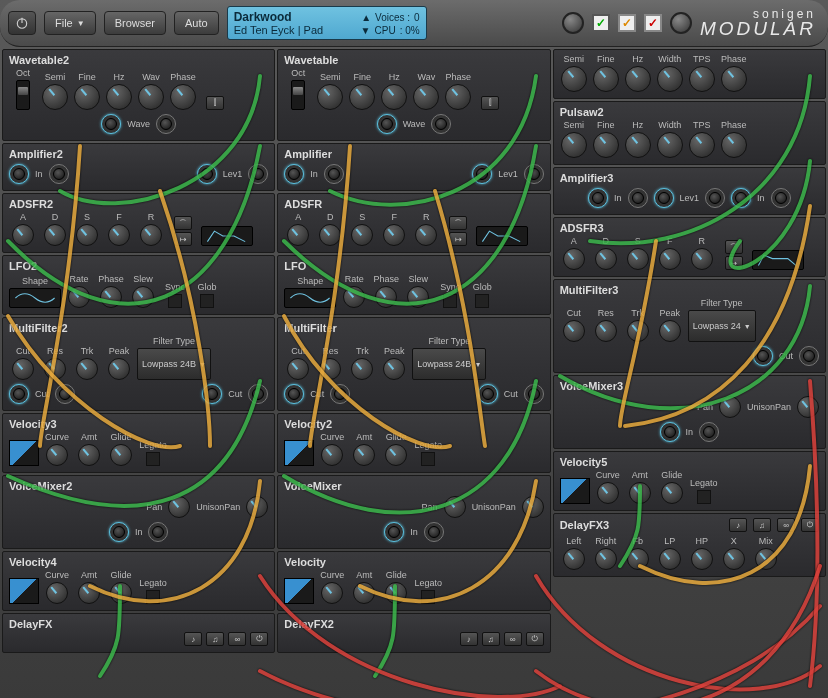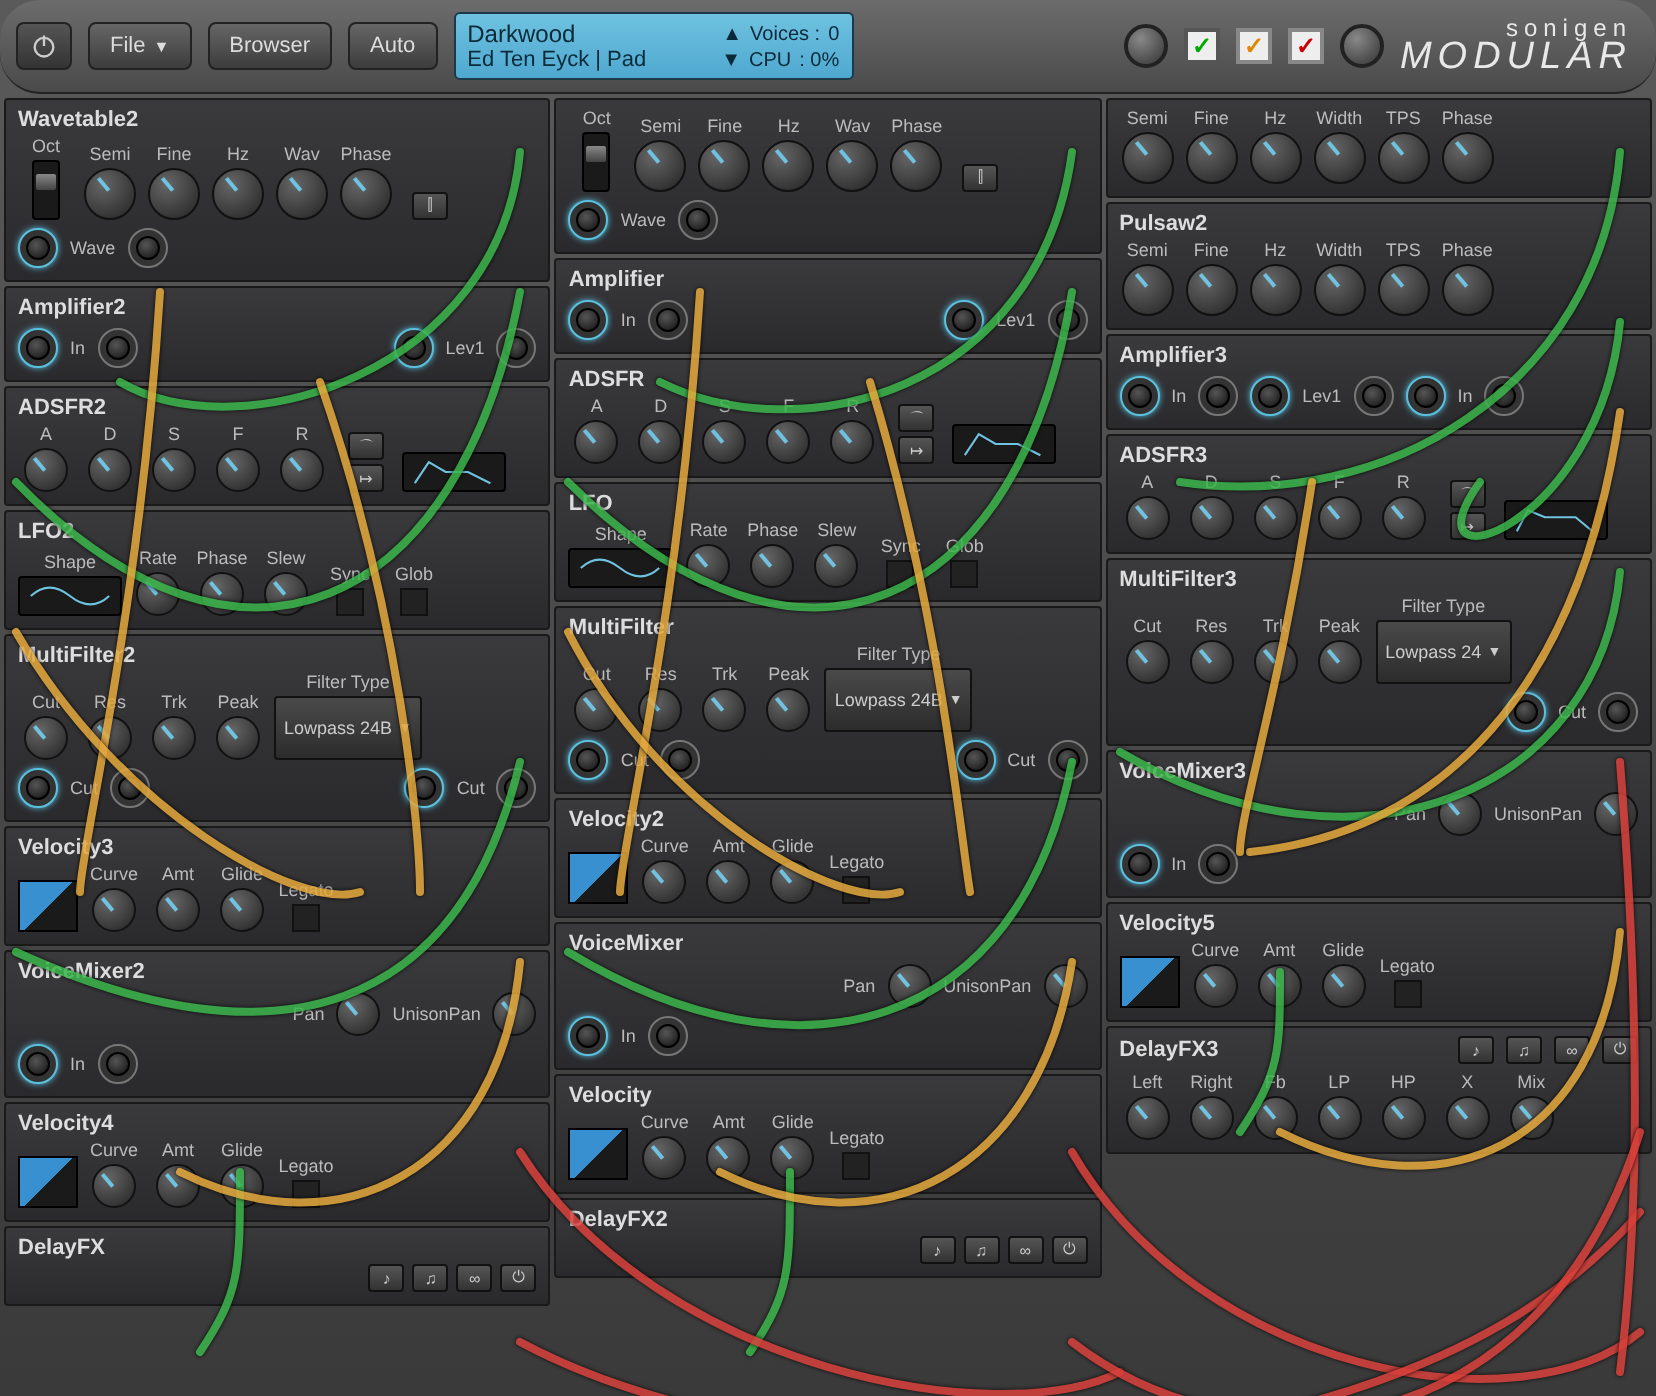--- a/index.html
+++ b/index.html
@@ -33,21 +33,21 @@
   }
   .btn .caret{font-size:8px;}
   .lcd {
     width:200px;height:34px;border-radius:3px;
     background:linear-gradient(#6fc2e0,#4fa8d0);
     border:1px solid #1a3a4a;padding:2px 6px;
     color:#0a2a3a;font-size:11px;
     display:flex;flex-direction:column;justify-content:center;
   }
   .lcd .row{display:flex;justify-content:space-between;align-items:center;}
-  .lcd .name{font-weight:normal;font-size:12px;}
+  .lcd .name{font-weight:bold;font-size:12px;}
   .stat{display:flex;gap:4px;font-size:10px;}
   .sp{flex:1}
   .topknob{
     width:22px;height:22px;border-radius:50%;
     background:radial-gradient(circle at 35% 30%,#888,#333);
     border:2px solid #222;
   }
   .chk{width:18px;height:18px;border:2px solid #888;background:#eee;display:flex;align-items:center;justify-content:center;font-size:12px;font-weight:bold;}
   .chk.g{color:#0a0;border-color:#555;}
   .chk.o{color:#d80;}
@@ -89,21 +89,21 @@
     width:12px;height:12px;border-radius:50%;
     background:radial-gradient(circle at 40% 35%,#555,#111);
     border:1px solid #000;display:inline-block;
   }
   .ring{
     width:20px;height:20px;border-radius:50%;
     border:1px solid #777;display:flex;align-items:center;justify-content:center;
     background:#333;
   }
   .ring.on{border-color:#5bc0de;box-shadow:0 0 3px #5bc0de;}
-  .subrow{display:flex;align-items:center;gap:6px;margin-top:4px;flex-wrap:wrap;}
+  .subrow{display:flex;align-items:center;gap:6px;margin-top:4px;flex-wrap:wrap;justify-content:center;}
   .sublabel{font-size:9px;color:#bbb;}
   .vslider{width:14px;height:30px;background:#1a1a1a;border:1px solid #000;border-radius:2px;position:relative;}
   .vslider::after{content:"";position:absolute;left:1px;right:1px;top:6px;height:8px;background:linear-gradient(#888,#444);border-radius:1px;}
   .minibtn{width:18px;height:14px;background:linear-gradient(#555,#333);border:1px solid #111;border-radius:2px;font-size:8px;color:#ccc;display:flex;align-items:center;justify-content:center;cursor:pointer;}
   .dropdown{height:32px;padding:0 4px;background:linear-gradient(#4a4a4a,#2c2c2c);border:1px solid #111;border-radius:2px;font-size:9px;color:#ccc;display:flex;align-items:center;gap:3px;cursor:pointer;}
   .dropdown .dcaret{font-size:7px;}
   .wave{width:52px;height:20px;background:#1a1a1a;border:1px solid #000;border-radius:2px;display:flex;align-items:center;justify-content:center;}
   .wave svg{width:46px;height:14px;}
   .sq{width:14px;height:14px;background:#222;border:1px solid #111;}
   .velbox{width:30px;height:26px;background:#1a1a1a;border:1px solid #000;position:relative;}
@@ -426,20 +426,21 @@
         <div class="minibtn">♫</div>
         <div class="minibtn">∞</div>
         <div class="minibtn">⏻</div>
       </div>
     </div>
   </div>
 
   <div class="col">
 
     <div class="mod">
+      <div class="title">Wavetable</div>
       <div class="params">
         <div class="param">
             <span class="plabel">Oct</span>
             <div class="vslider"></div>
           </div>
         <div class="param">
             <span class="plabel">Semi</span>
             <div class="knob big"></div>
           </div>
         <div class="param">

